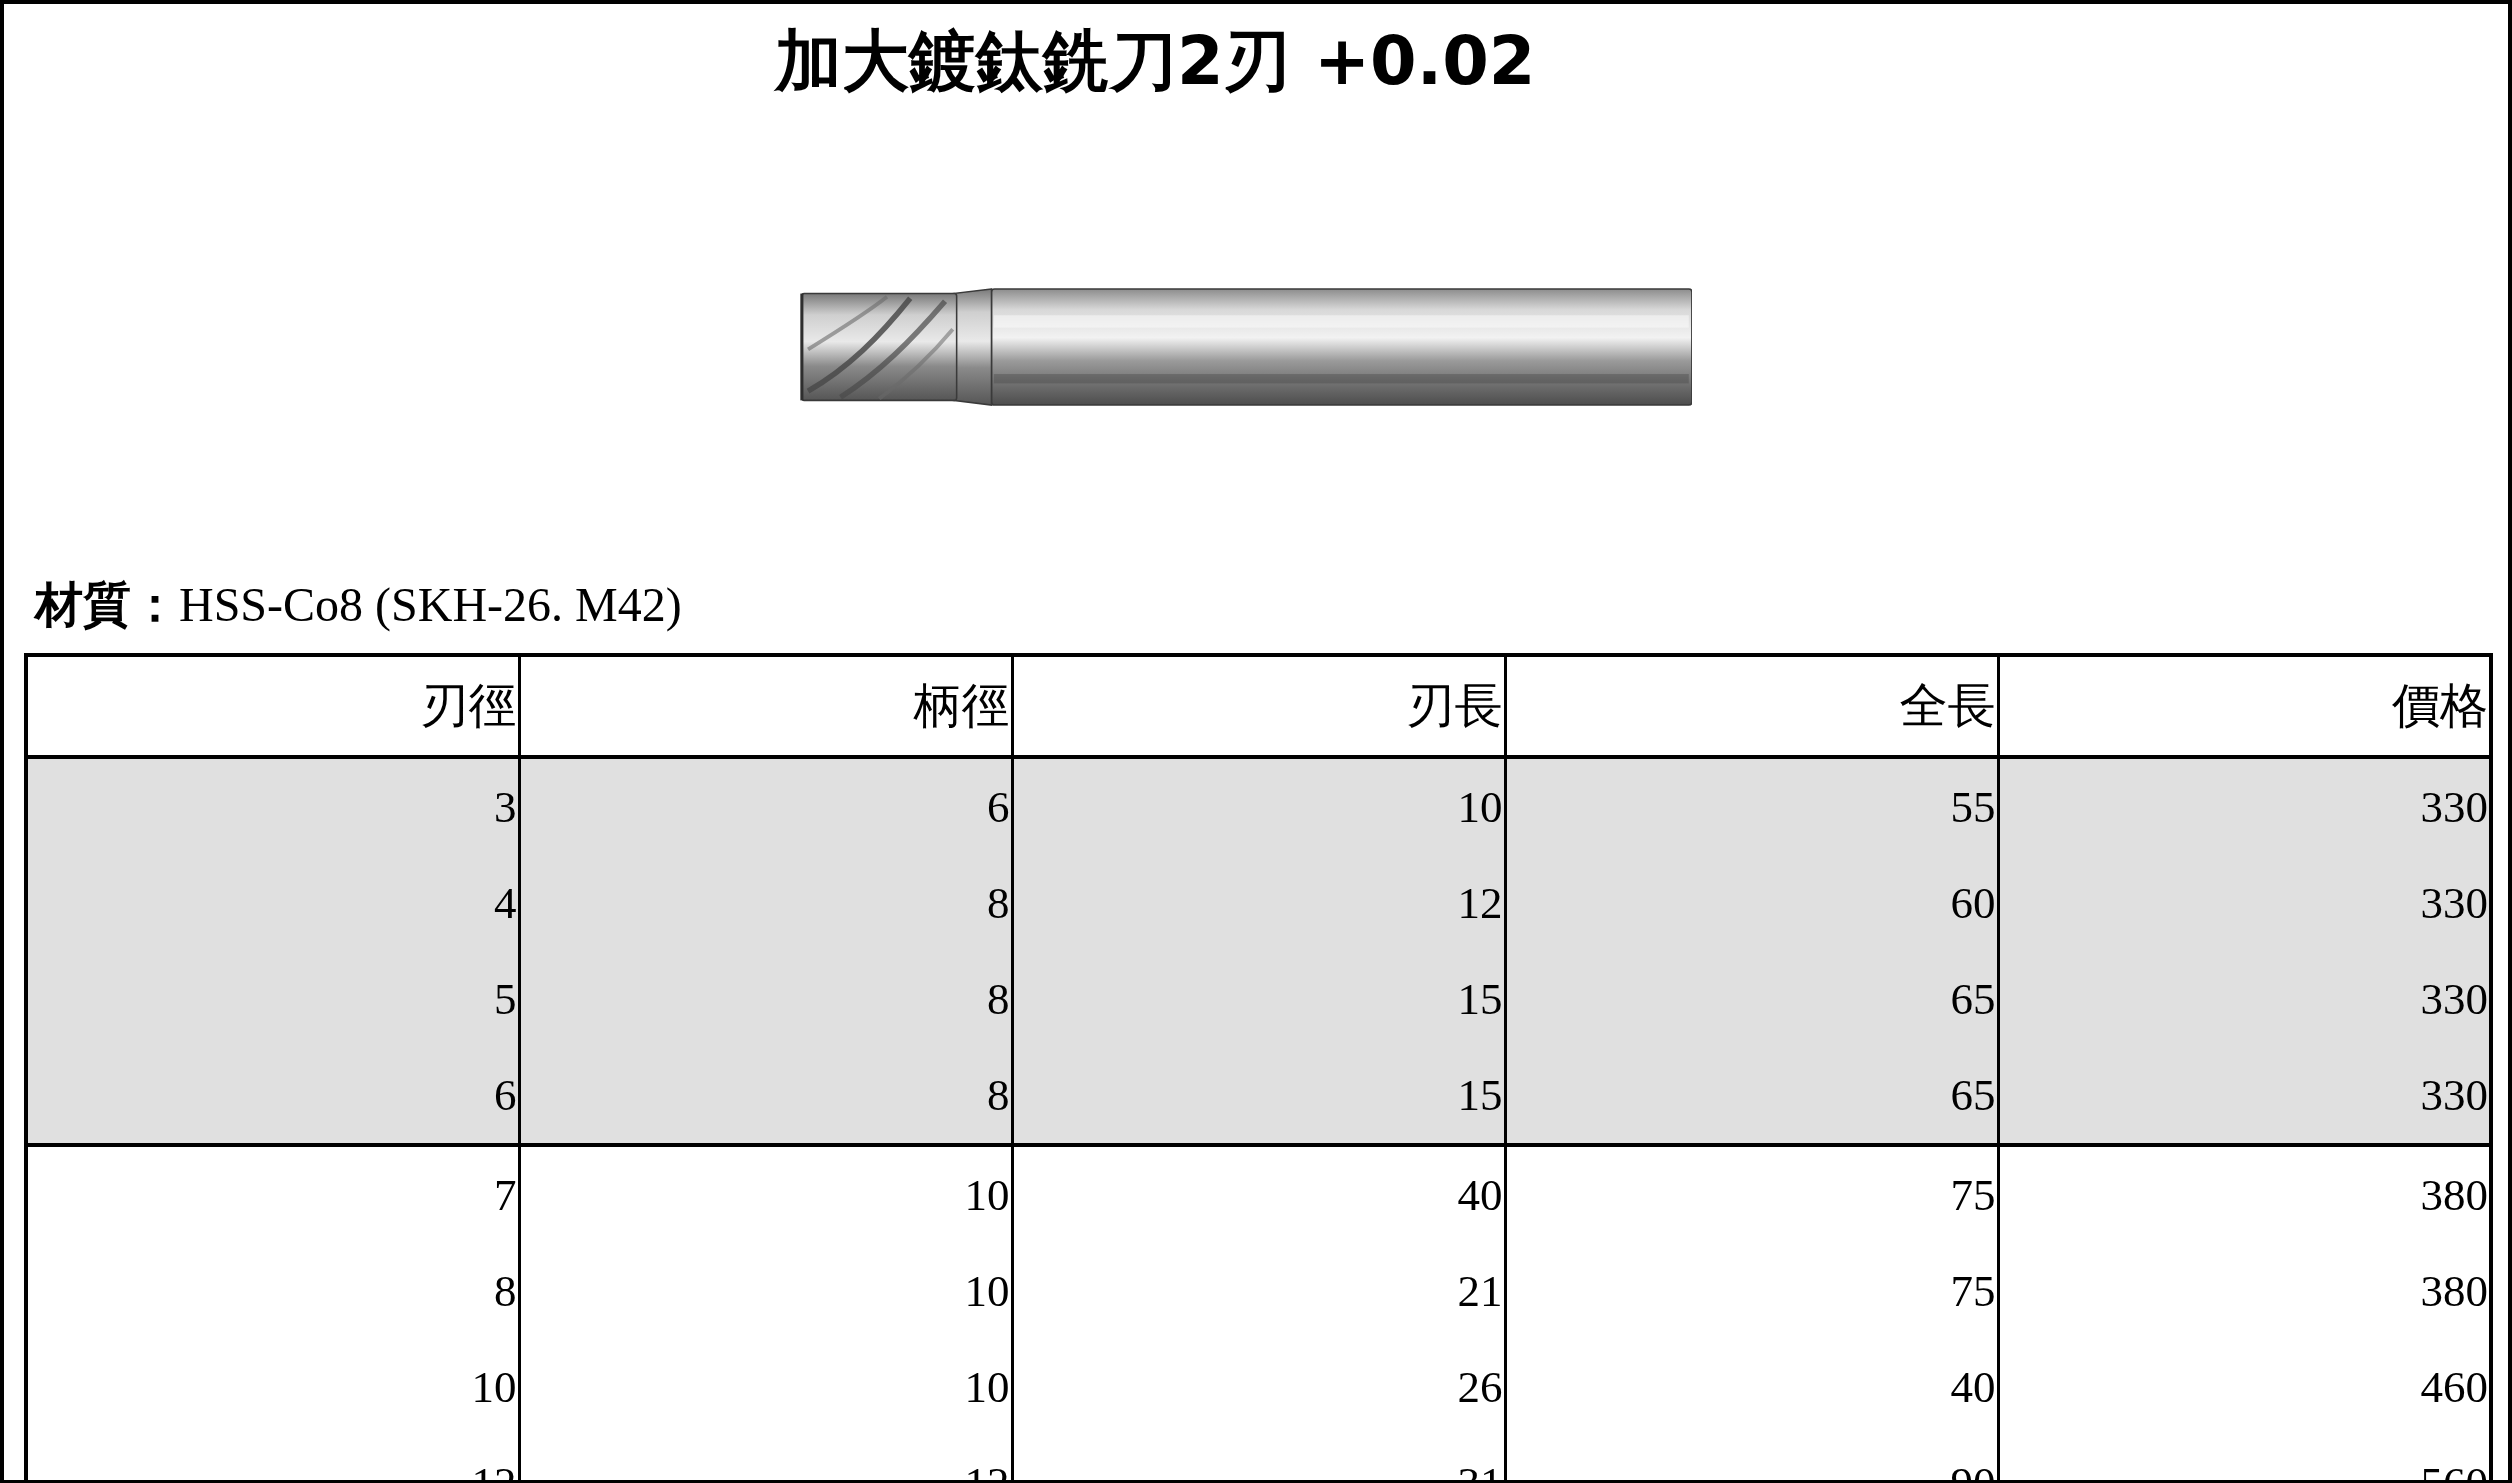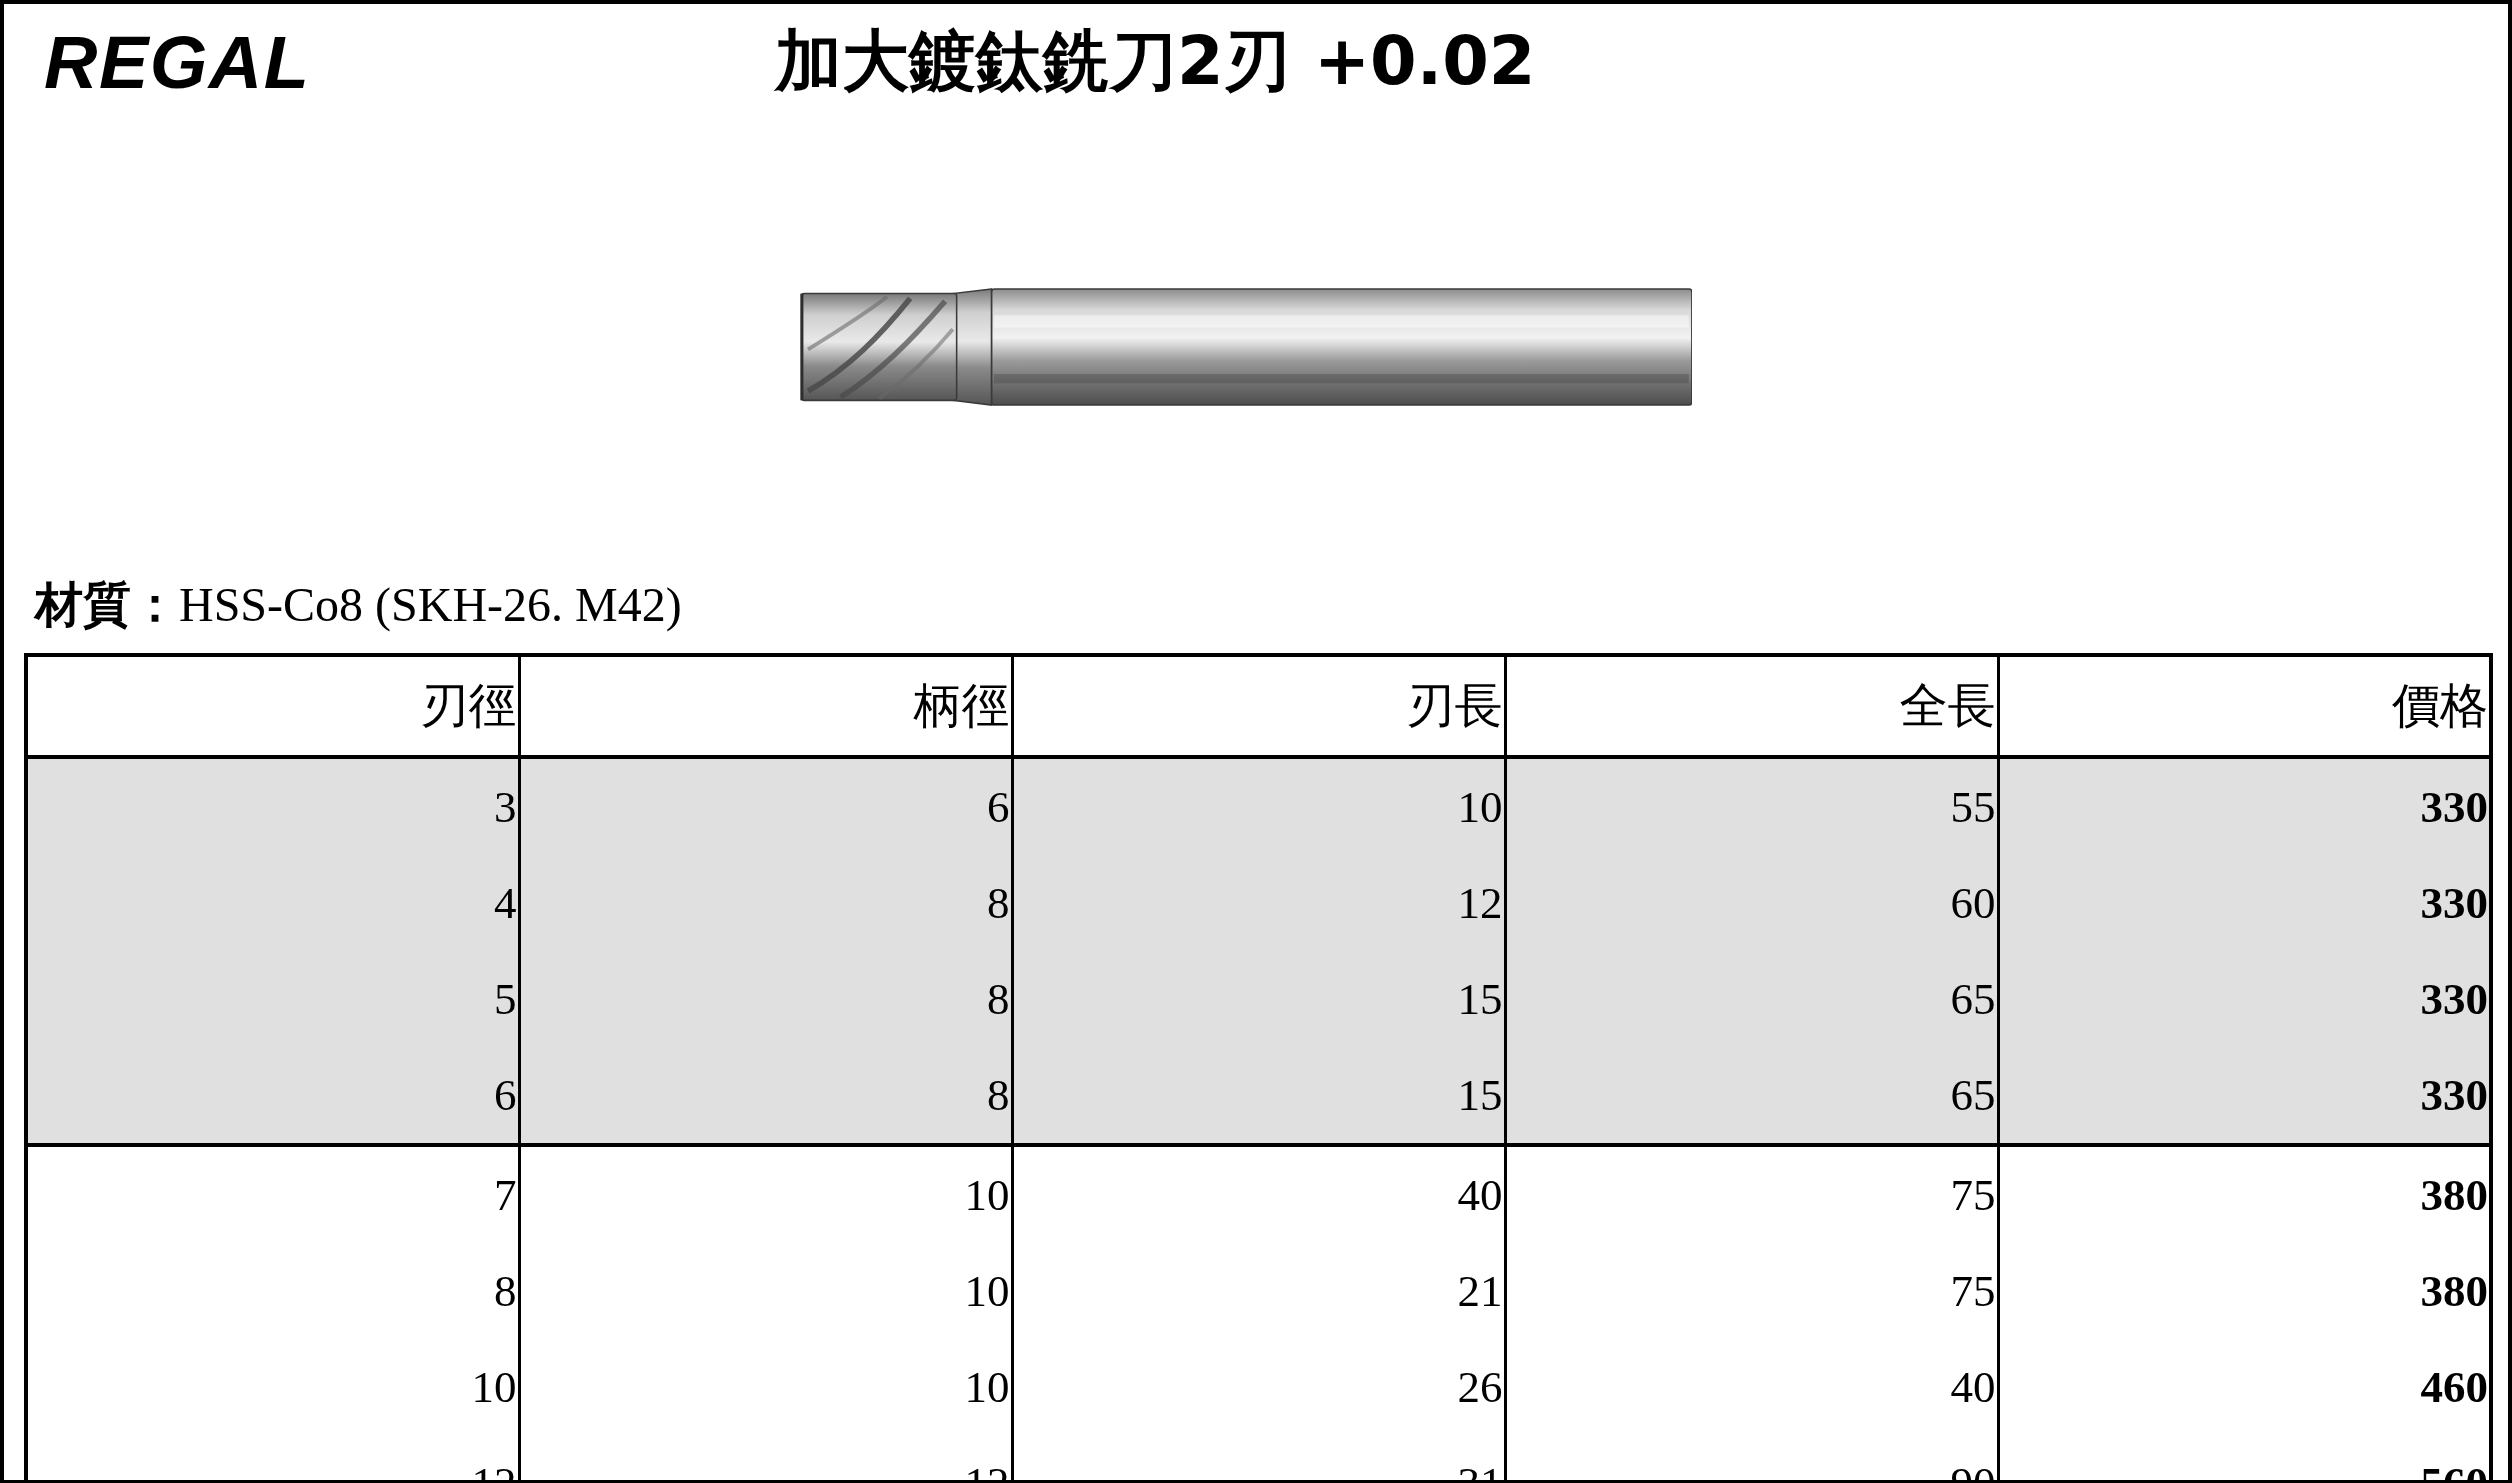--- a/index.html
+++ b/index.html
@@ -110,33 +110,32 @@
   .spec-table tbody tr.shaded td {
     background: #e0e0e0;
   }
   .spec-table tbody tr.group-end td {
     border-bottom: 4.6px solid #000;
   }
   .spec-table tbody tr:last-child td {
     border-bottom: 4.6px solid #000;
   }
   .spec-table td.price {
-    font-weight: bold;
+    font-weight: normal;
     margin-left: 28px;
   }
   .spec-table tr > *:first-child { border-left: 4.6px solid #000; }
   .spec-table tr > *:last-child { border-right: 4.6px solid #000; }
 </style>
 </head>
 <body>
 
 <div class="page">
 
   <div class="header">
-    <div class="brand">REGAL</div>
     <div class="doc-title">加大鍍鈦銑刀2刃 +0.02</div>
   </div>
 
   <div class="product-figure">
     <svg class="em-svg" width="898" height="178" viewBox="0 0 1160 230" xmlns="http://www.w3.org/2000/svg">
       <defs>
         <linearGradient id="shank" x1="0" y1="0" x2="0" y2="1">
           <stop offset="0%" stop-color="#8d8d8d"></stop>
           <stop offset="18%" stop-color="#d8d8d8"></stop>
           <stop offset="42%" stop-color="#f2f2f2"></stop>

